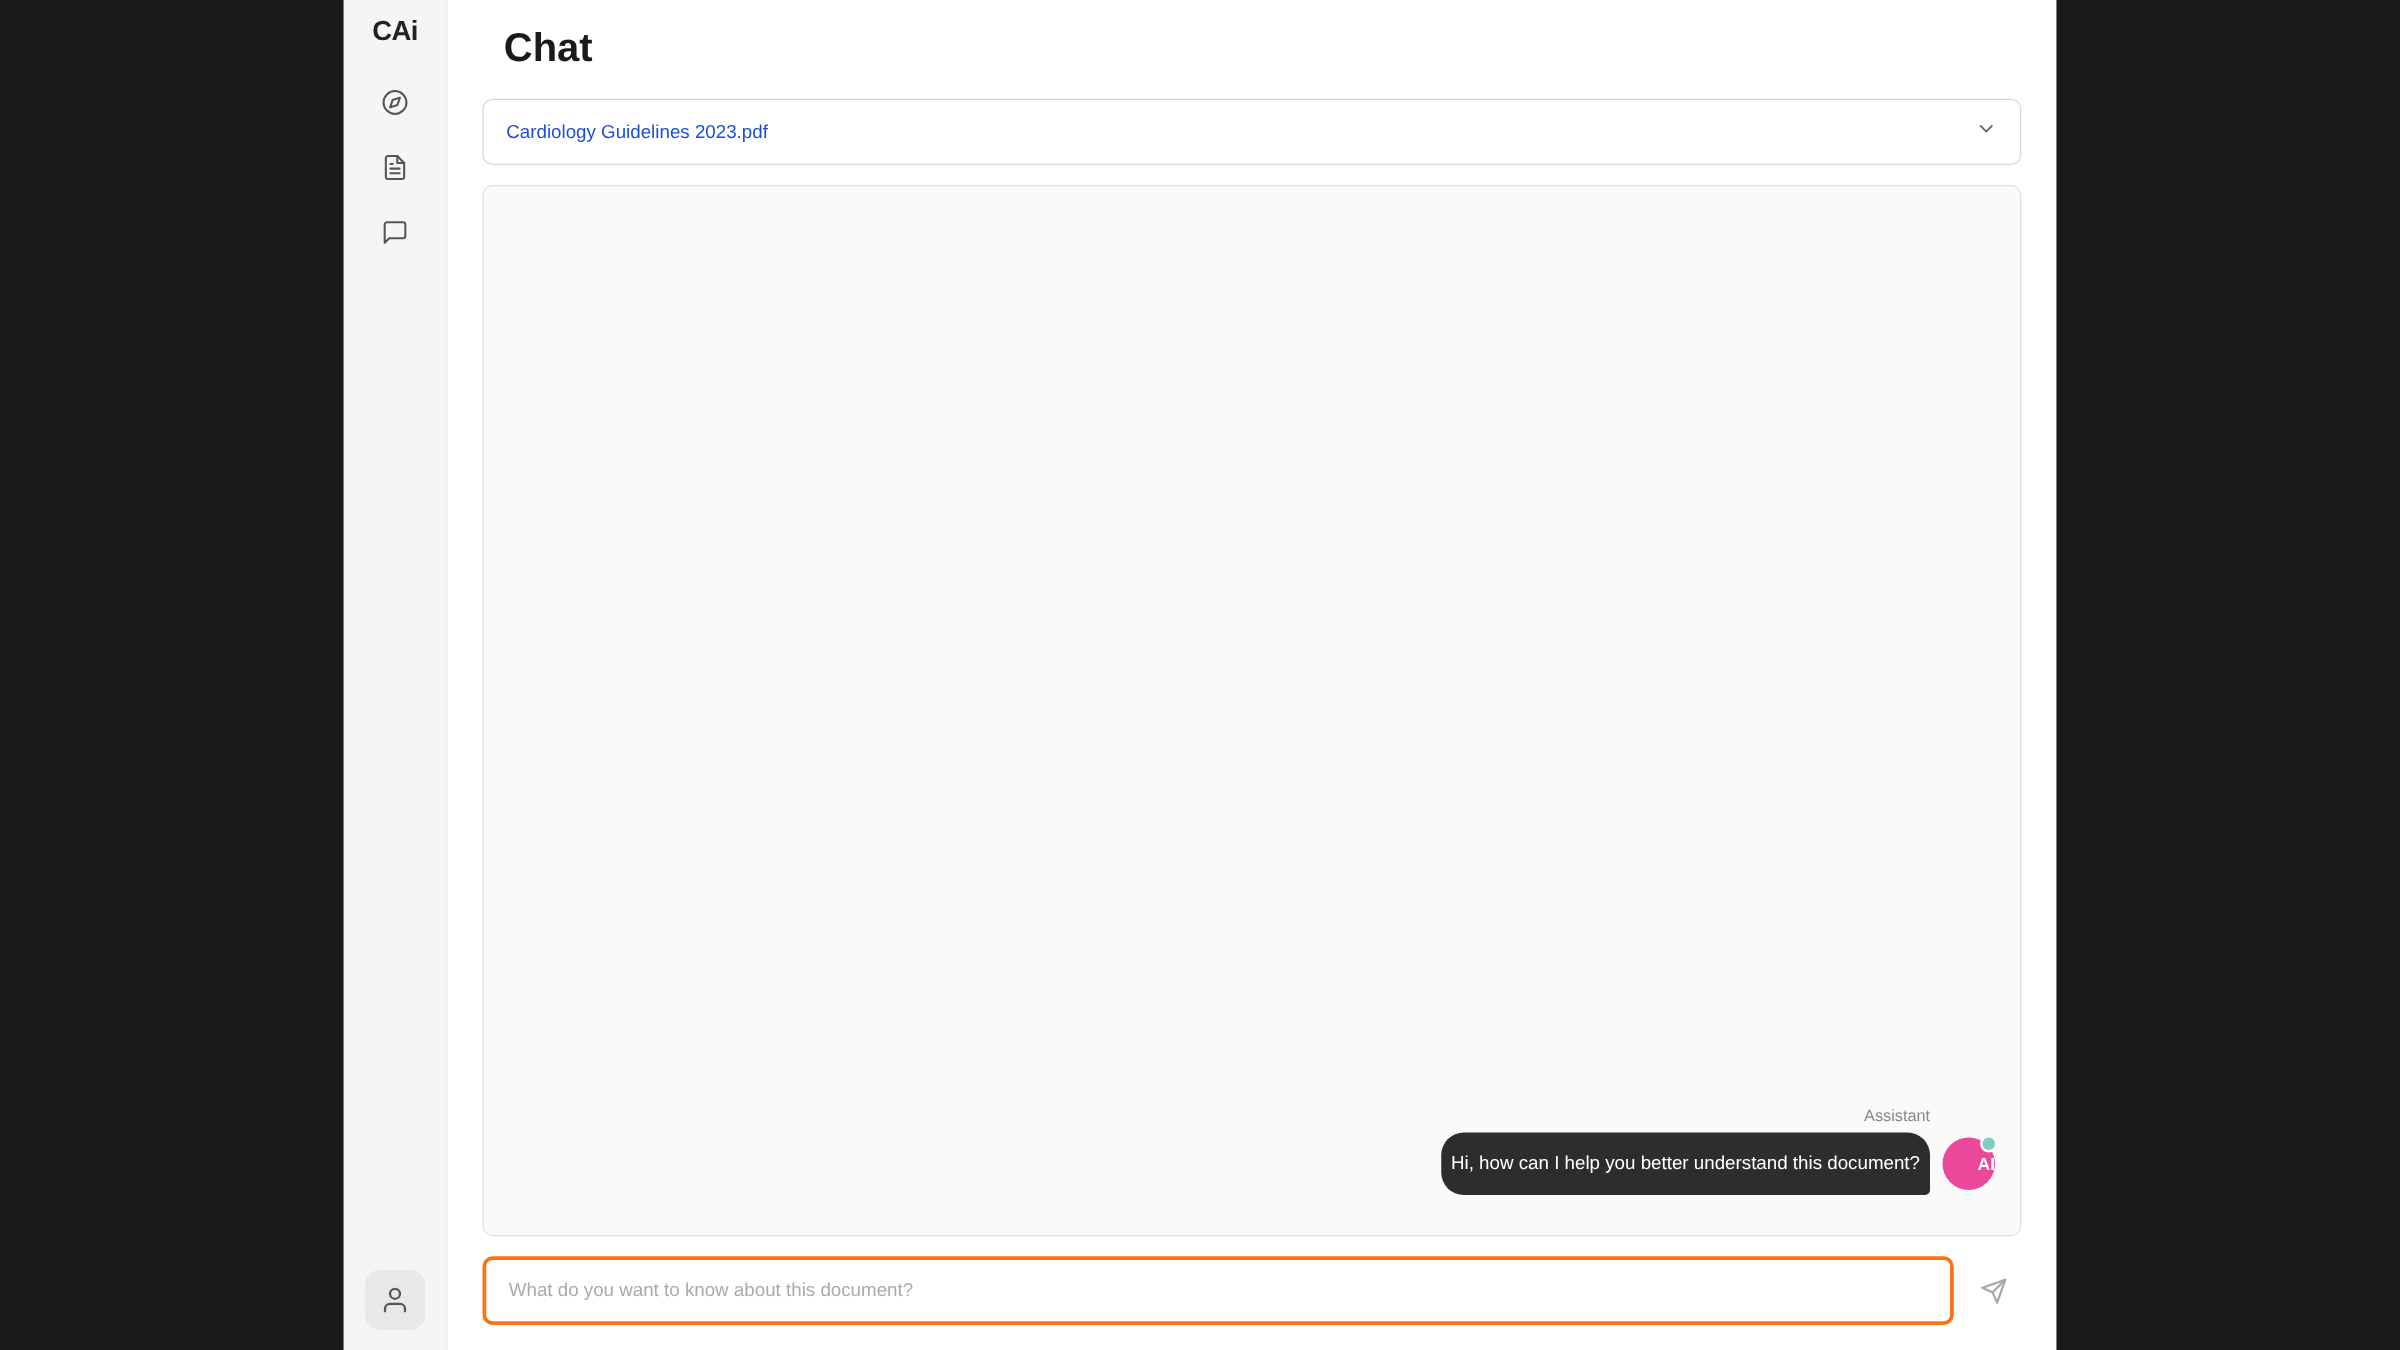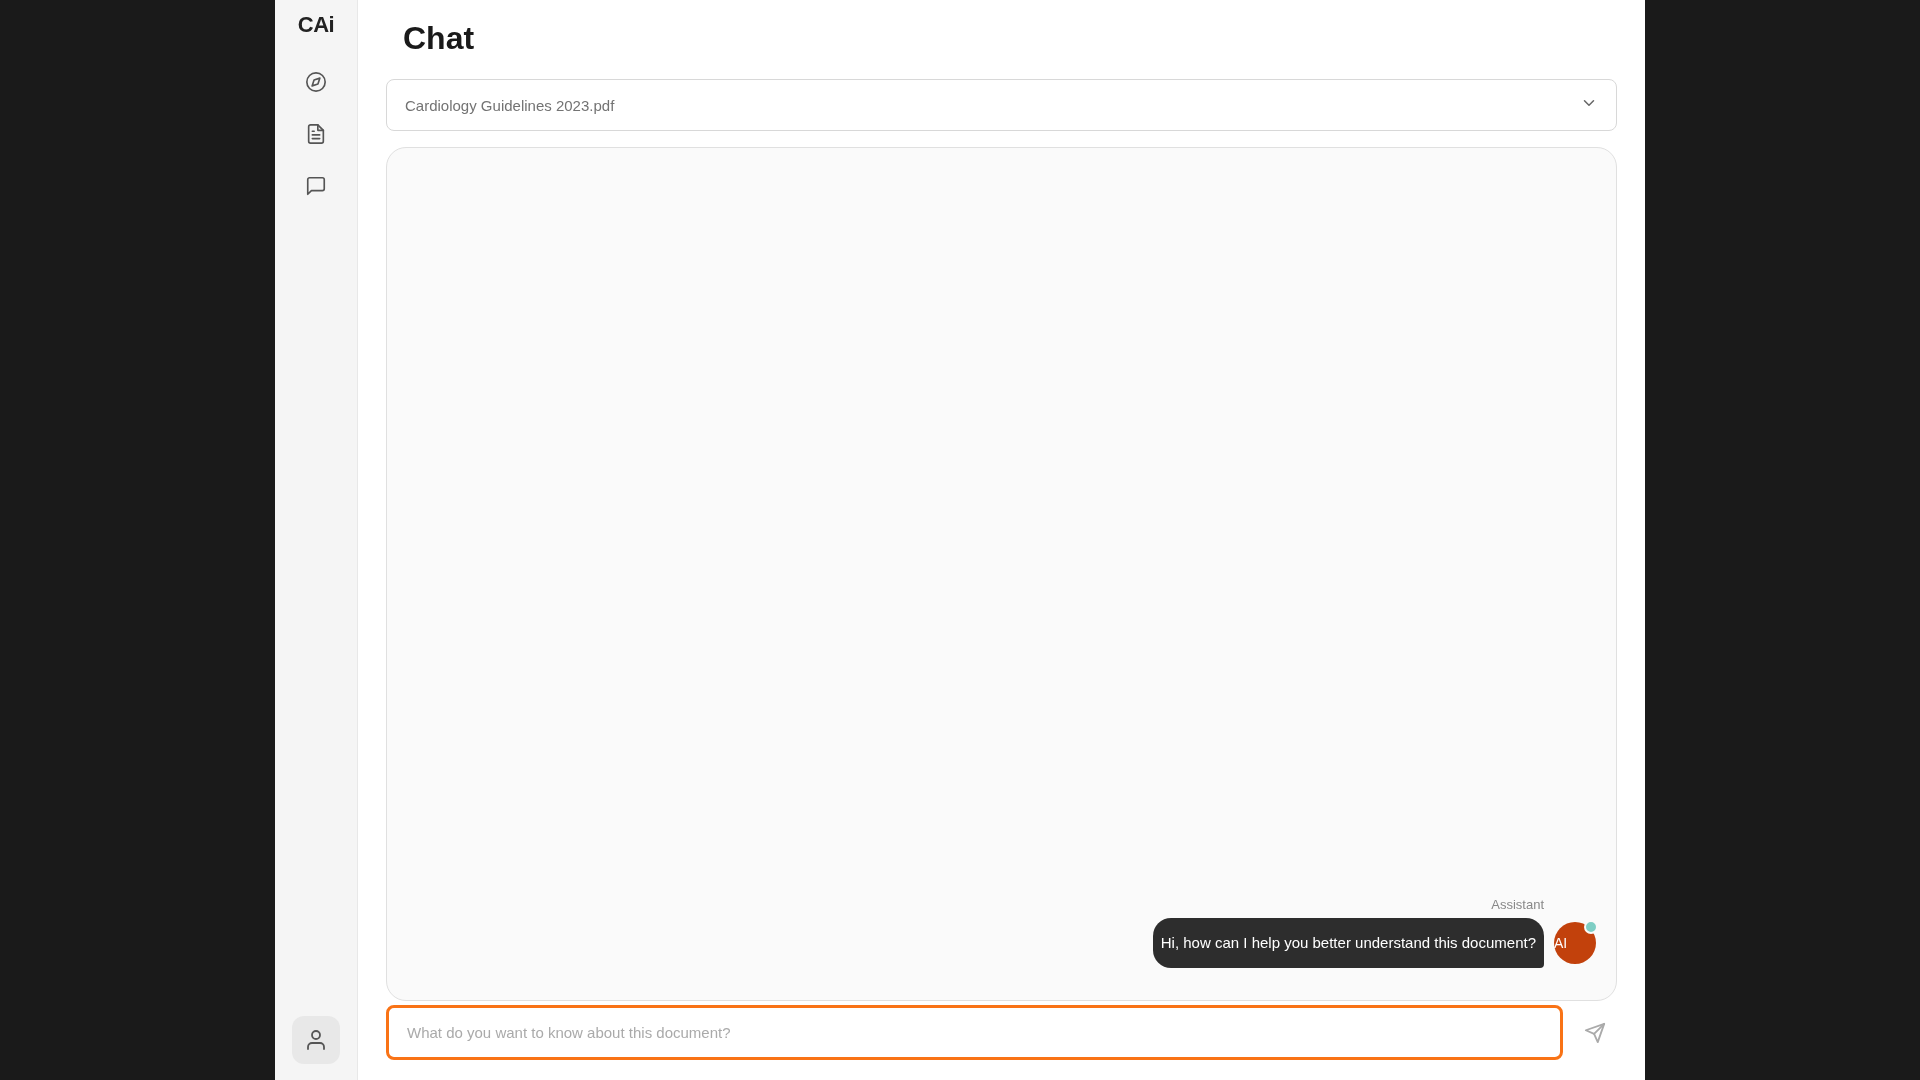--- a/index.html
+++ b/index.html
@@ -135,21 +135,21 @@
       display: flex;
       align-items: center;
       justify-content: space-between;
       cursor: pointer;
       background: #fff;
       margin-bottom: 16px;
     }
 
     .document-selector-label {
       font-size: 15px;
-      color: #737373;
+      color: #1d4ed8;
       text-align: center;
     }
 
     .document-selector-chevron {
       color: #666;
     }
 
     .document-selector-chevron svg {
       width: 18px;
       height: 18px;
@@ -157,27 +157,27 @@
       fill: none;
       stroke-width: 2;
       stroke-linecap: round;
       stroke-linejoin: round;
     }
 
     
     .chat-area {
       flex: 1;
       border: 1px solid #e0e0e0;
-      border-radius: 20px;
+      border-radius: 8px;
       background: #fafafa;
       position: relative;
       display: flex;
       flex-direction: column;
       overflow: hidden;
-      margin-bottom: 4px;
+      margin-bottom: 16px;
     }
 
     .chat-messages {
       flex: 1;
       padding: 20px;
       overflow-y: auto;
       display: flex;
       flex-direction: column;
       justify-content: flex-end;
     }
@@ -209,26 +209,26 @@
       padding: 14px 8px;
       font-size: 15px;
       max-width: 500px;
       line-height: 1.5;
     }
 
     .assistant-avatar {
       width: 42px;
       height: 42px;
       border-radius: 50%;
-      background: #c2410c;
-      display: flex;
-      align-items: center;
-      justify-content: flex-start;
+      background: #ec4899;
+      display: flex;
+      align-items: center;
+      justify-content: flex-end;
       font-size: 14px;
-      font-weight: 400;
+      font-weight: 700;
       color: #fff;
       flex-shrink: 0;
       position: relative;
     }
 
     .assistant-avatar-badge {
       position: absolute;
       top: -2px;
       right: -2px;
       width: 14px;

